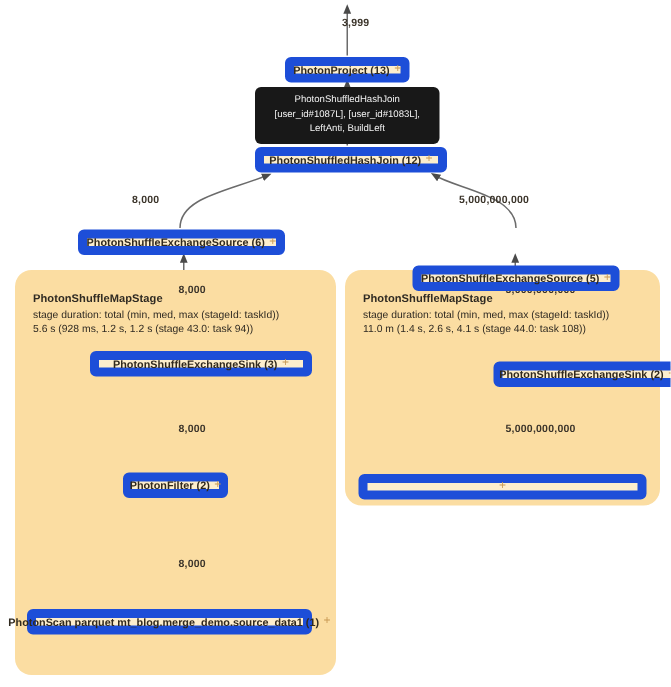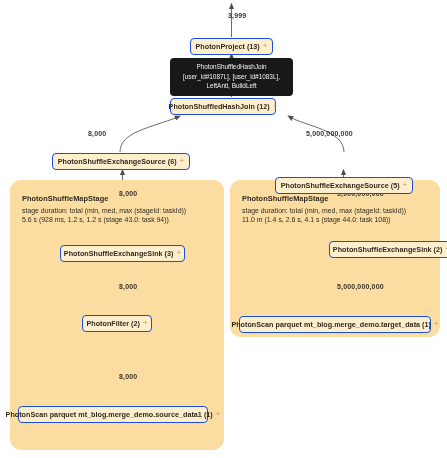--- a/index.html
+++ b/index.html
@@ -51,21 +51,21 @@
     font-size: 6.9px;
     letter-spacing: 0.01px;
     white-space: nowrap;
   }
 
   
   .node {
     position: absolute;
     box-sizing: border-box;
     background: #fdeecd;
-    border: 1px solid #1d4ed8;
+    border: 6px solid #1d4ed8;
     border-radius: 4px;
     height: 17px;
     display: flex;
     align-items: center;
     justify-content: center;
     gap: 3px;
     padding: 0 6px;
     white-space: nowrap;
     color: #30291e;
     font-size: 7.2px;
@@ -75,24 +75,24 @@
   .node .plus {
     color: #c99a55;
     font-weight: normal;
     font-size: 8px;
     line-height: 1;
     position: relative;
     top: -0.5px;
   }
 
   #node-project        { left: 190px; top: 38px;  width: 83px; }
-  #node-shj            { left: 170px; top: 98px;  width: 106px; }
+  #node-shj            { left: 170px; top: 98px;  width: 128px; }
   #node-src6           { left: 52px;  top: 153px; width: 138px; }
   #node-src5           { left: 275px; top: 153px; width: 138px; margin-top: 24px; }
-  #node-sink3          { left: 60px;  top: 245px; width: 125px; }
+  #node-sink3          { left: 60px;  top: 234px; width: 148px; }
   #node-sink2          { left: 281px; top: 241px; width: 125px; margin-left: 48px; }
   #node-filter         { left: 82px;  top: 315px; width: 70px;  }
   #node-scan-source    { left: 18px;  top: 406px; width: 190px; }
   #node-scan-target    { left: 239px; top: 316px; width: 192px; }
 
   
   #tooltip {
     position: absolute;
     left: 170px;
     top: 58px;
@@ -219,21 +219,20 @@
     <span>PhotonFilter (2)</span>
     <span class="plus">+</span>
   </div>
 
   <div class="node" id="node-scan-source">
     <span>PhotonScan parquet mt_blog.merge_demo.source_data1 (1)</span>
     <span class="plus">+</span>
   </div>
 
   <div class="node" id="node-scan-target">
-    <span>PhotonScan parquet mt_blog.merge_demo.target_data (1)</span>
     <span class="plus">+</span>
   </div>
 
   <div id="tooltip">
     <div>PhotonShuffledHashJoin</div>
     <div>[user_id#1087L], [user_id#1083L],</div>
     <div>LeftAnti, BuildLeft</div>
   </div>
 
 </div>

